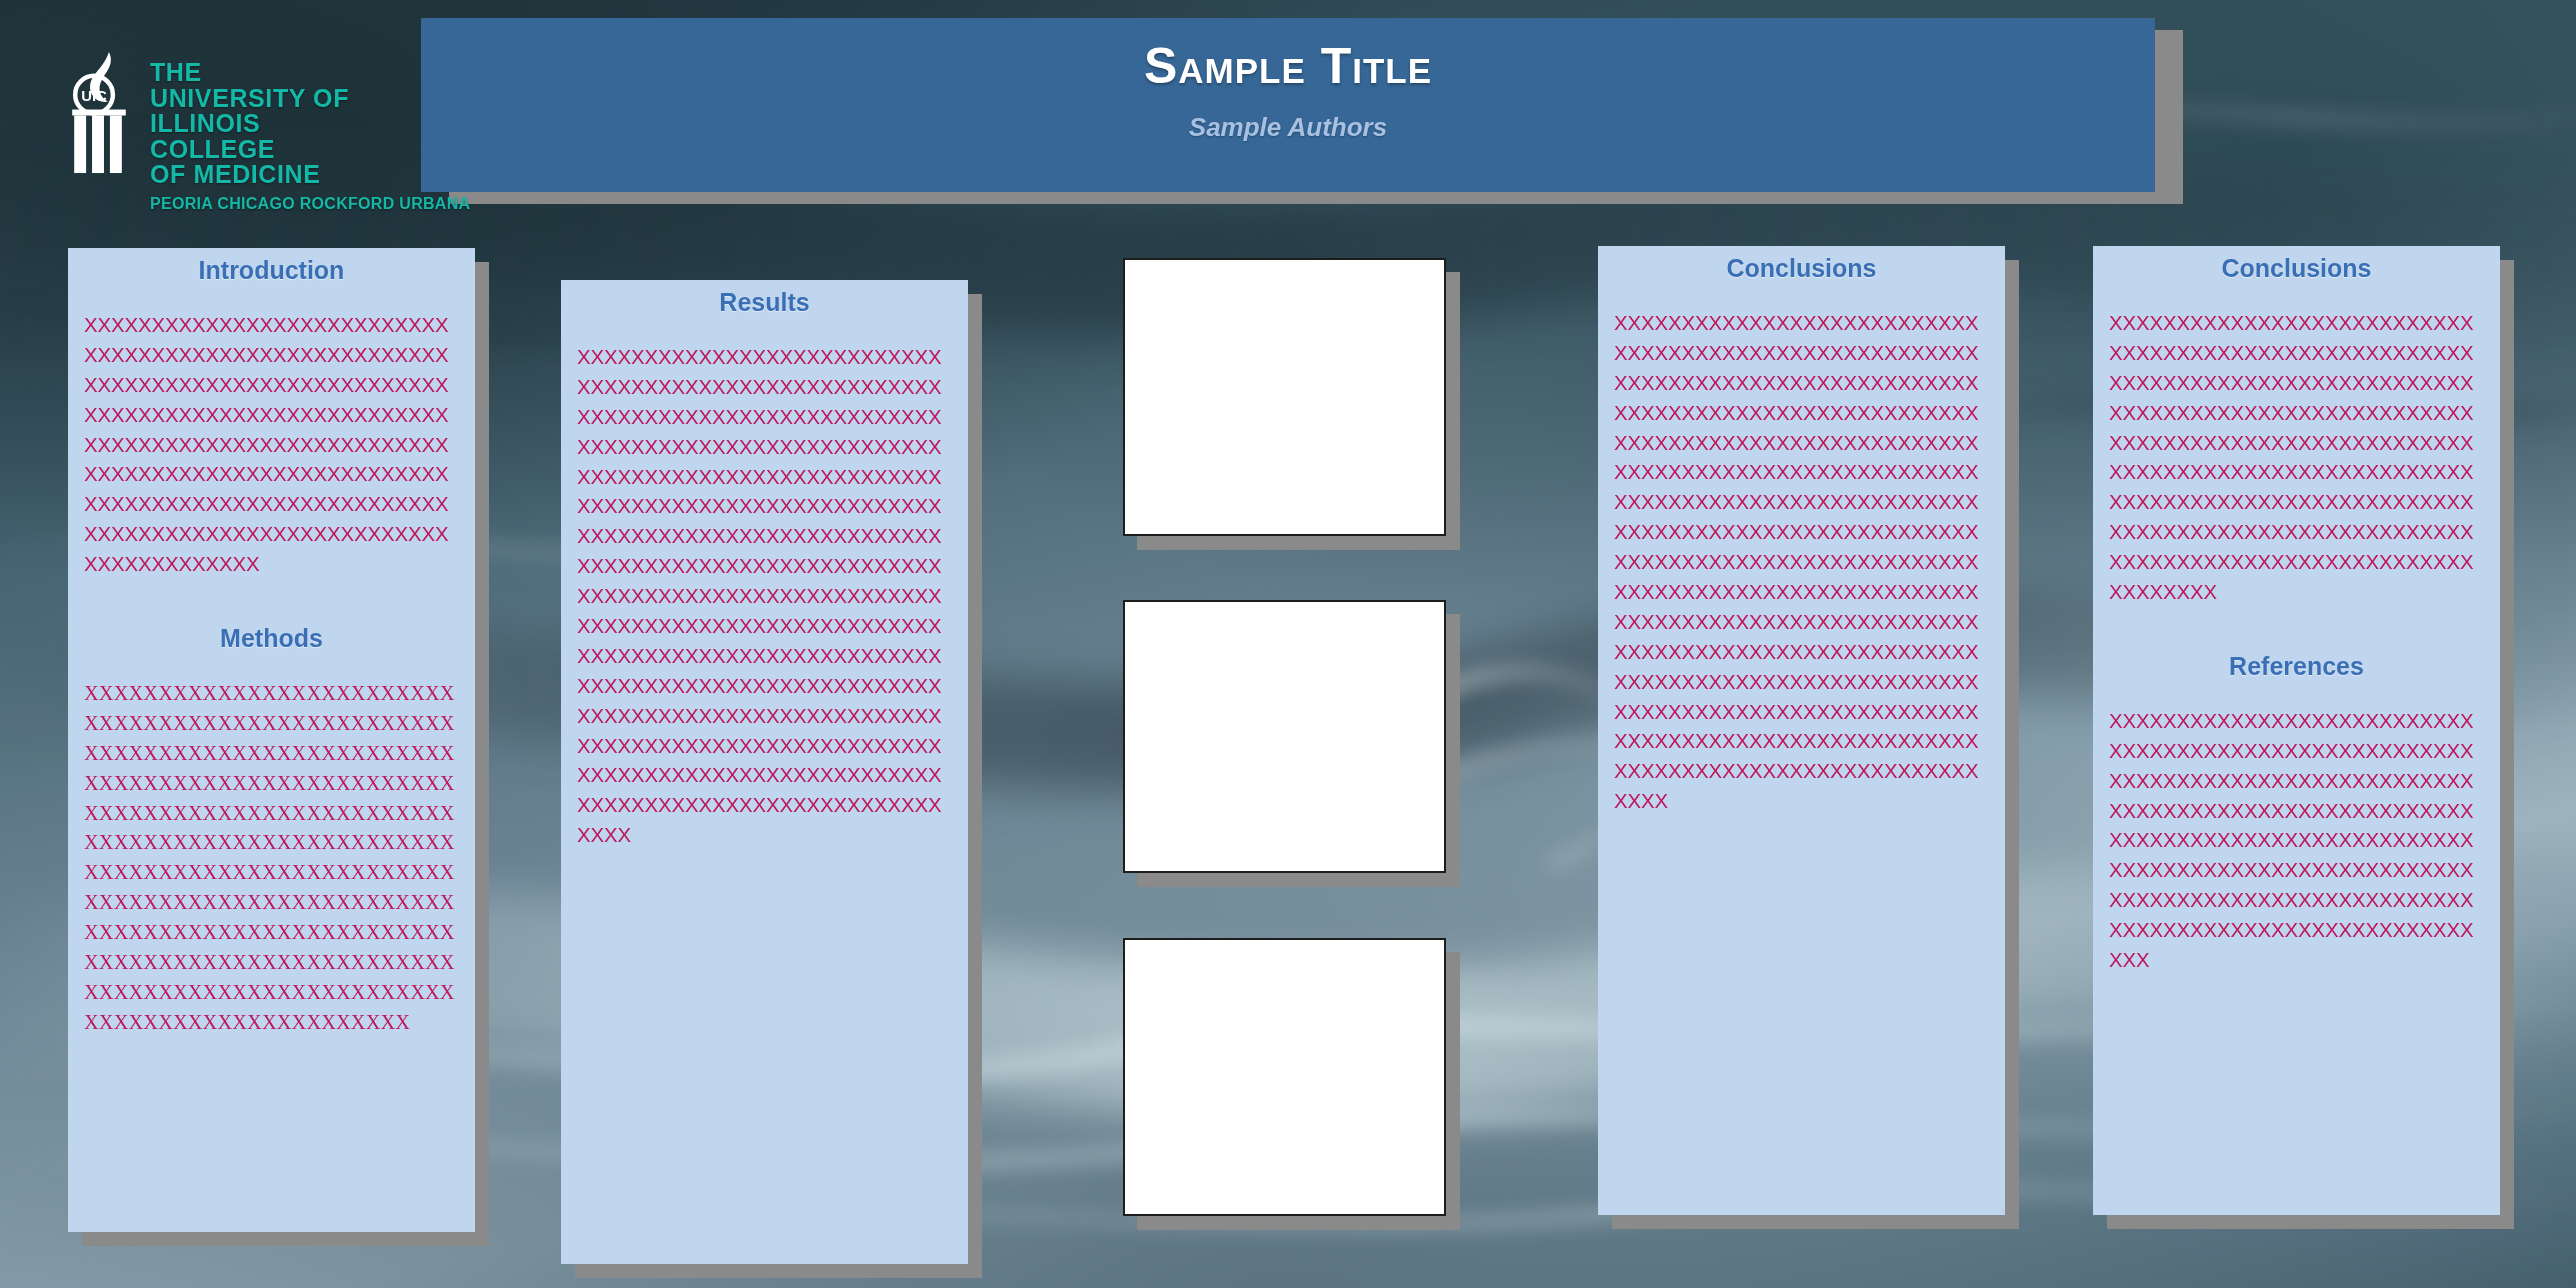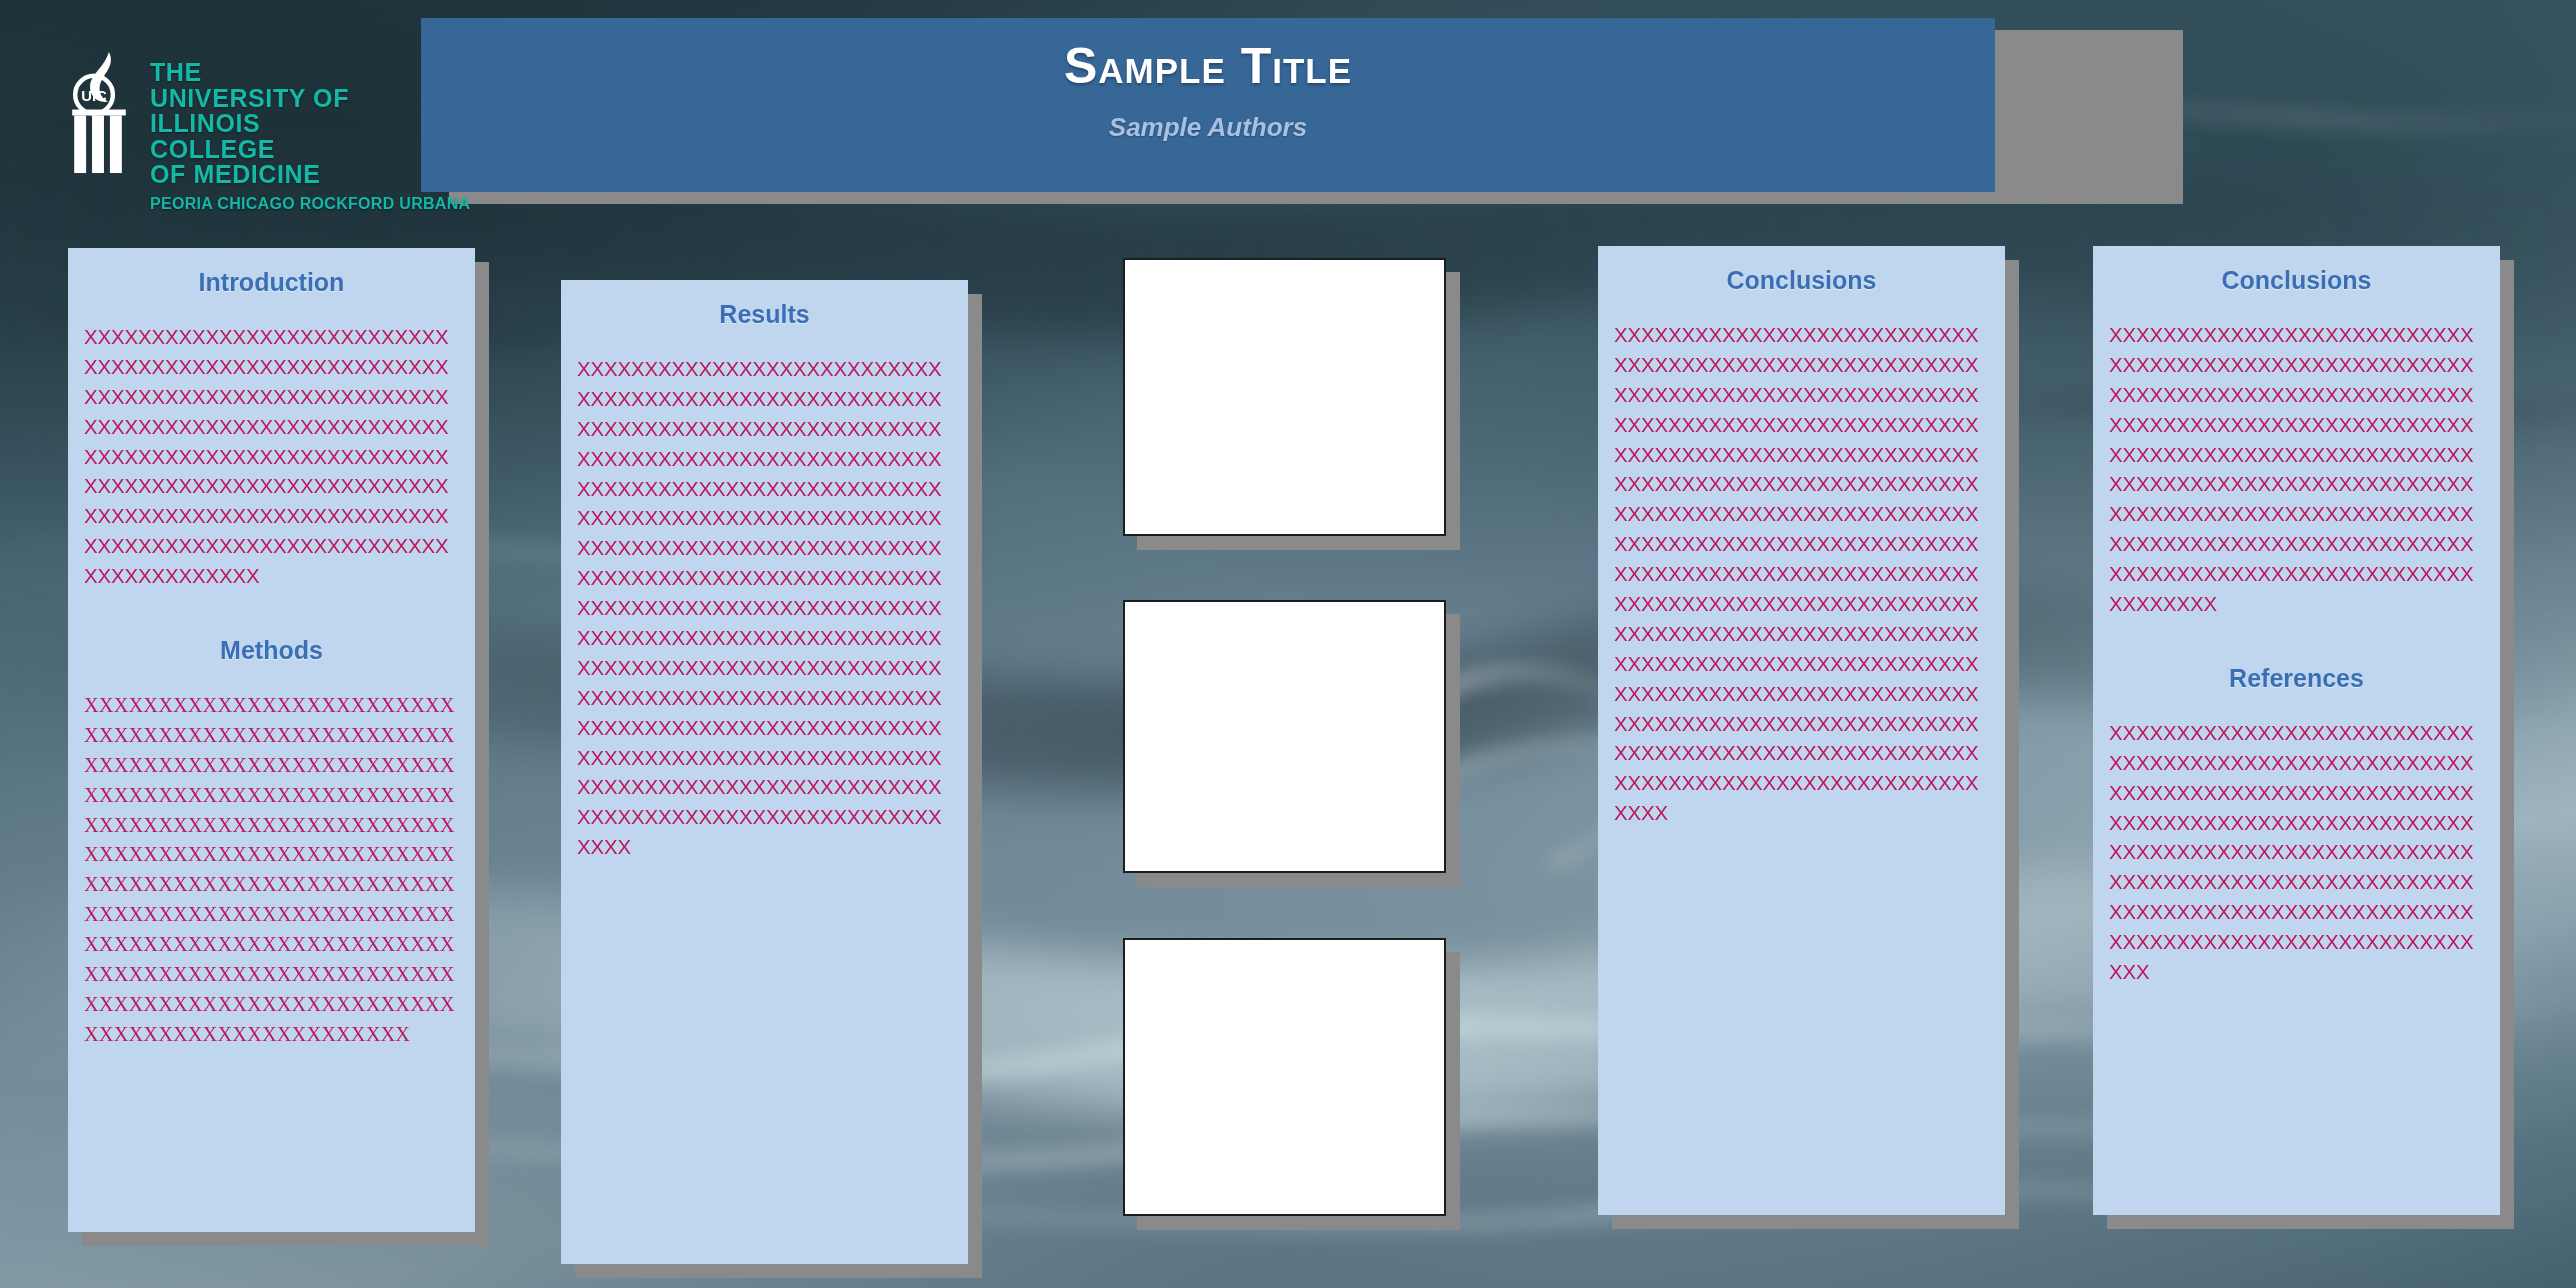--- a/index.html
+++ b/index.html
@@ -44,21 +44,21 @@
     display:block; font-size:16px; letter-spacing:0.3px;
     margin-top:8px; white-space:nowrap; font-weight:bold;
   }
 
   
   #title-shadow {
     position:absolute; left:449px; top:30px; width:1734px; height:174px;
     background:#8a8a8a; z-index:3;
   }
   #title-banner {
-    position:absolute; left:421px; top:18px; width:1574px; height:174px;
+    position:absolute; left:421px; top:18px; width:1734px; height:174px;
     background:#366797; z-index:4;
     display:flex; flex-direction:column; align-items:center; justify-content:flex-start;
     padding-top:22px;
   }
   #title-banner .ttl {
     color:#ffffff; font-weight:bold; font-size:50px;
     font-variant:small-caps; letter-spacing:1px;
     text-shadow:0 2px 3px rgba(0,0,0,.3); line-height:1.05;
   }
   #title-banner .auth {
@@ -67,21 +67,21 @@
   }
 
   
   .panel-wrap { position:absolute; z-index:4; }
   .panel-shadow {
     position:absolute; left:14px; top:14px; width:100%; height:100%;
     background:#8a8a8a; z-index:-1;
   }
   .panel {
     position:relative; width:100%; height:100%;
-    background:#bfd6ee; padding:20px 16px 12px 16px; overflow:hidden;
+    background:#bfd6ee; padding:8px 16px 12px 16px; overflow:hidden;
   }
   .sec-head {
     color:#3a6fb5; font-weight:bold; font-size:25px;
     text-align:center; margin-bottom:26px;
     text-shadow:0 1px 1px rgba(255,255,255,.55);
   }
   .sec-head.spaced { margin-top:44px; }
   .body-text {
     color:#be185d; font-size:20.4px; line-height:1.465;
     word-break:break-all; letter-spacing:-0.1px;

